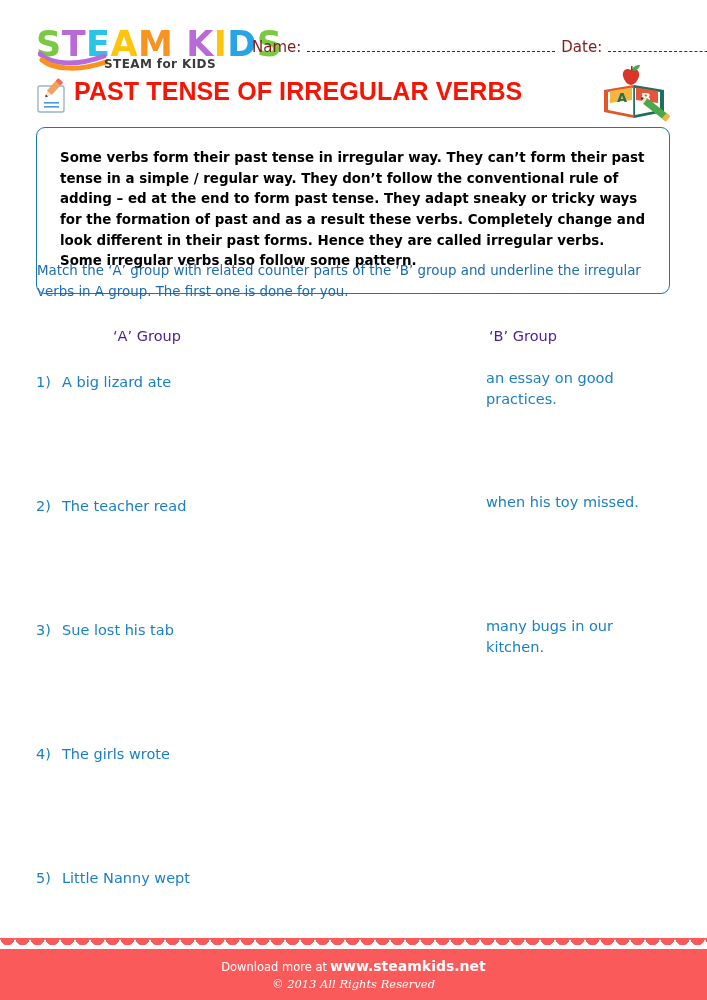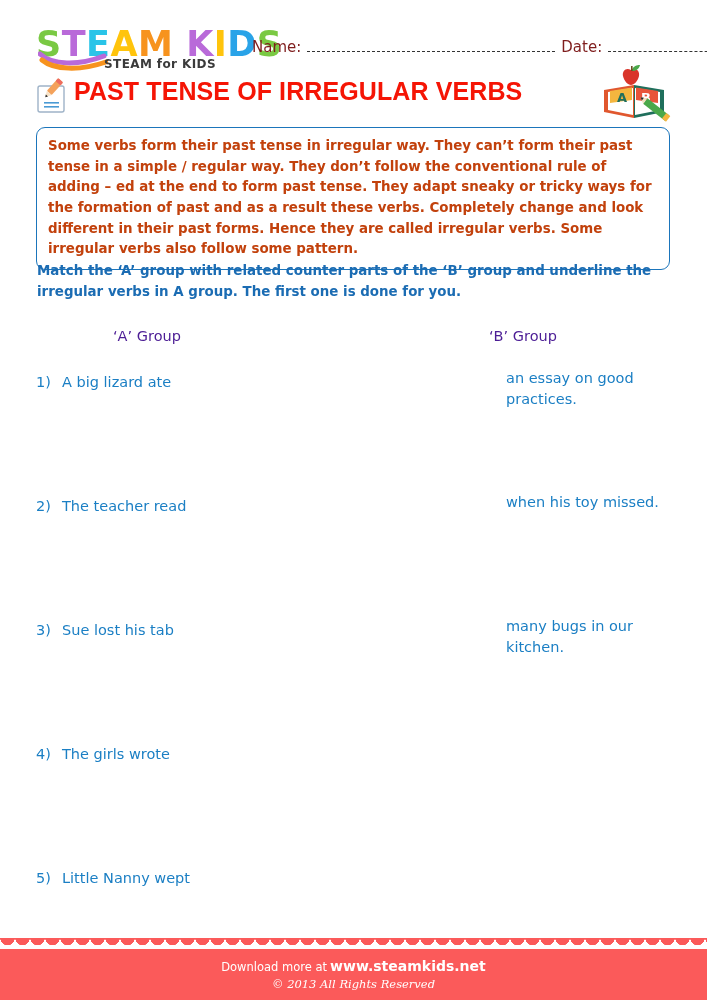--- a/index.html
+++ b/index.html
@@ -129,31 +129,31 @@
     box-sizing: border-box;
     border: 1.6px solid #1b75bb;
     border-radius: 9px;
     padding: 8px 10px 9px 11px;
   }
   .info-text {
     font-family: "DejaVu Sans", sans-serif;
     font-weight: 700;
     font-size: 13.4px;
     line-height: 1.54;
-    color: #c2410c;
-    margin: 0;
+    color: #000000;
+    margin: 12px;
   }
 
   .match-instruction {
     position: absolute;
     left: 37px;
     top: 261px;
     width: 640px;
     font-family: "DejaVu Sans", sans-serif;
-    font-weight: 700;
+    font-weight: 400;
     font-size: 13.4px;
     line-height: 1.56;
     color: #1b6cb3;
     margin: 0;
   }
 
   
   .group-headers {
     position: absolute;
     left: 0;
@@ -200,21 +200,20 @@
   .row-text-a { white-space: nowrap; }
   .col-b {
     position: absolute;
     left: 486px;
     top: 0px;
     width: 185px;
     font-family: "DejaVu Sans", sans-serif;
     font-size: 14.5px;
     color: #1b7fc4;
     line-height: 1.45;
-    margin-left: 20px;
   }
 
   
   .footer {
     position: absolute;
     left: 0;
     bottom: 0;
     width: 707px;
     height: 62px;
   }

